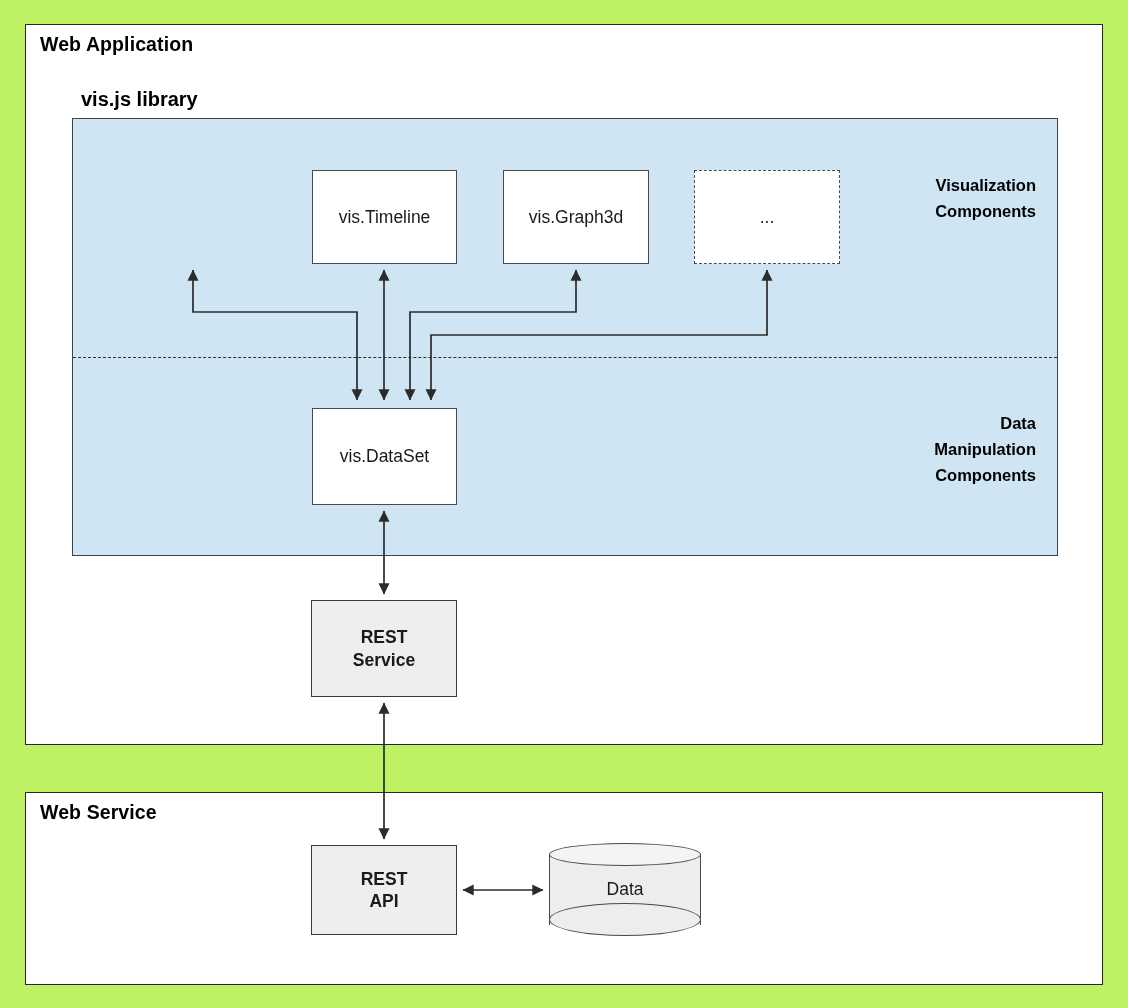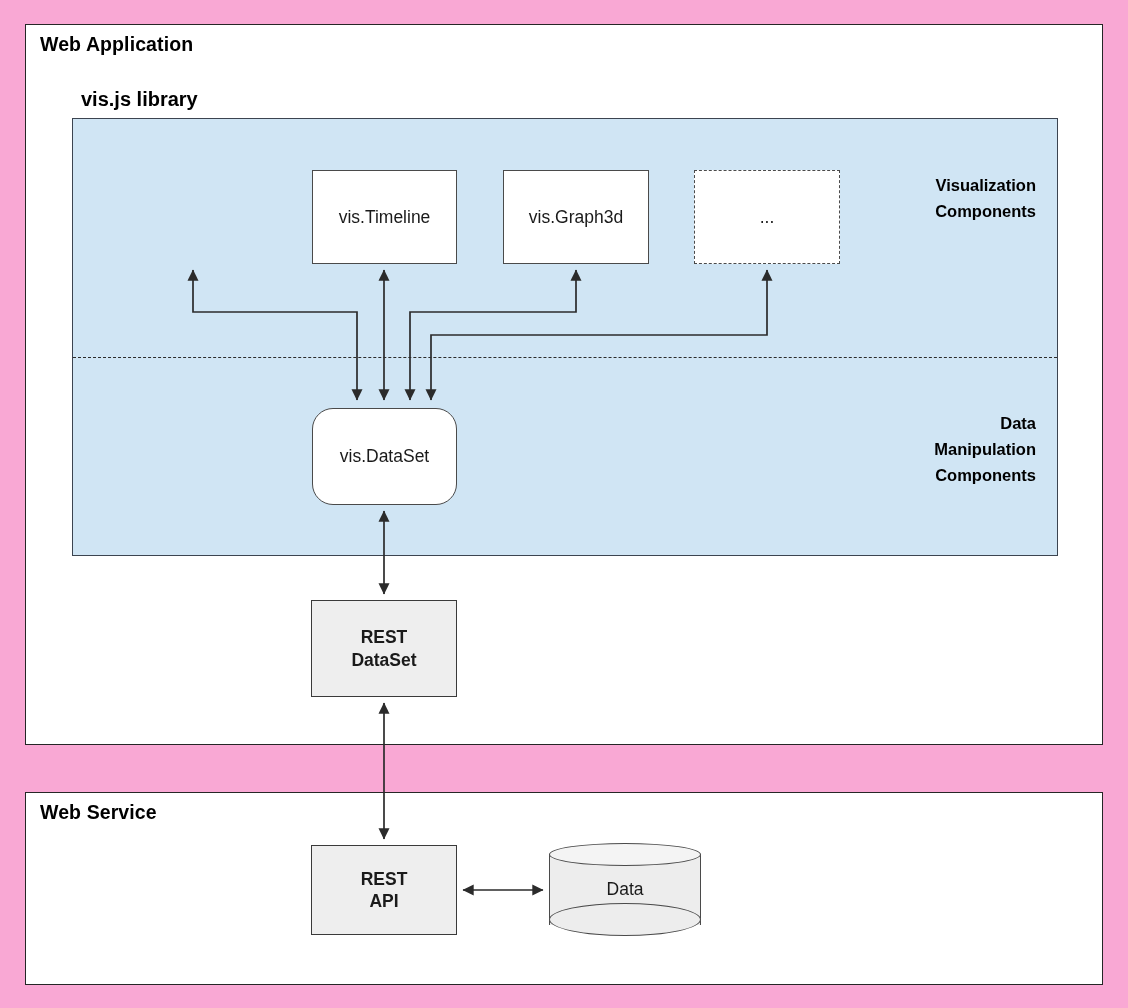--- a/index.html
+++ b/index.html
@@ -9,21 +9,21 @@
     background: #ffffff;
   }
   body {
     font-family: "Liberation Sans", sans-serif;
     -webkit-font-smoothing: antialiased;
   }
   #canvas {
     position: relative;
     width: 1128px;
     height: 1008px;
-    background: #f9a8d4;
+    background: #bef264;
     overflow: hidden;
   }
 
   
   .frame {
     position: absolute;
     border: 1.6px solid #262626;
     background: #ffffff;
     box-sizing: border-box;
   }
@@ -86,21 +86,21 @@
     background: #ffffff;
     border: 1.3px solid #4a4a4a;
   }
   .node.gray   { background: #eeeeee; border-color: #3a3a3a; font-weight: bold; }
   .node.dashed { border: 1.7px dashed #4a4a4a; }
 
   #node-graph    { left: 120px; top: 170px; width: 146px; height: 94px; }
   #node-timeline { left: 312px; top: 170px; width: 145px; height: 94px; }
   #node-graph3d  { left: 503px; top: 170px; width: 146px; height: 94px; }
   #node-ellipsis { left: 694px; top: 170px; width: 146px; height: 94px; }
-  #node-dataset  { left: 312px; top: 408px; width: 145px; height: 97px; border-radius: 21px; }
+  #node-dataset  { left: 312px; top: 408px; width: 145px; height: 97px; }
   #node-restclient { left: 311px; top: 600px; width: 146px; height: 97px; }
   #node-restapi  { left: 311px; top: 845px; width: 146px; height: 90px; }
 
   
   .section-label {
     position: absolute;
     font-size: 16.5px;
     font-weight: bold;
     color: #000000;
     text-align: right;
@@ -237,21 +237,21 @@
     <span>...</span>
   </div>
 
   <div class="node" id="node-dataset">
     <span>vis.DataSet</span>
   </div>
 
   <div class="node gray" id="node-restclient">
     <span>
       <span>REST</span><br>
-      <span>DataSet</span>
+      <span>Service</span>
     </span>
   </div>
 
   <div class="node gray" id="node-restapi">
     <span>
       <span>REST</span><br>
       <span>API</span>
     </span>
   </div>
 

